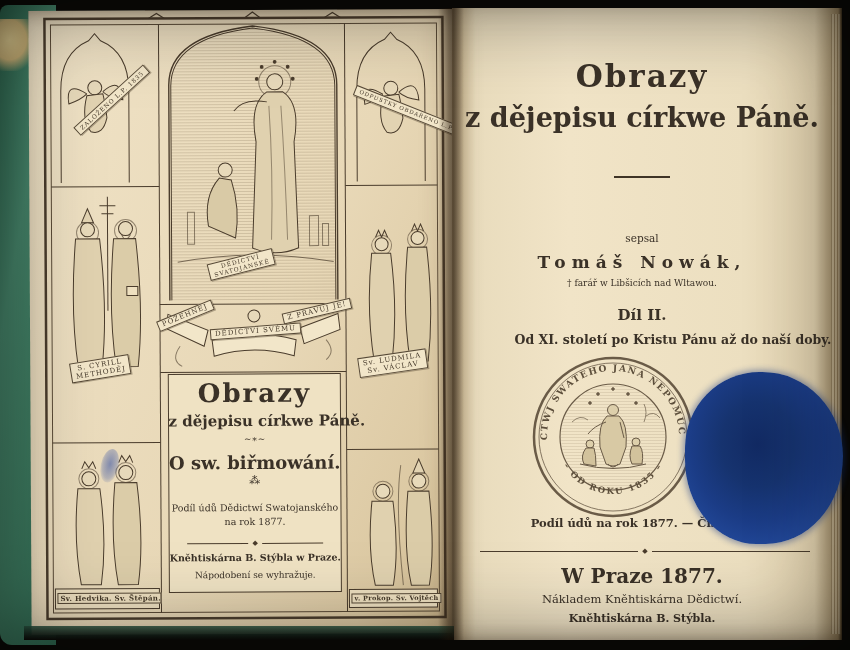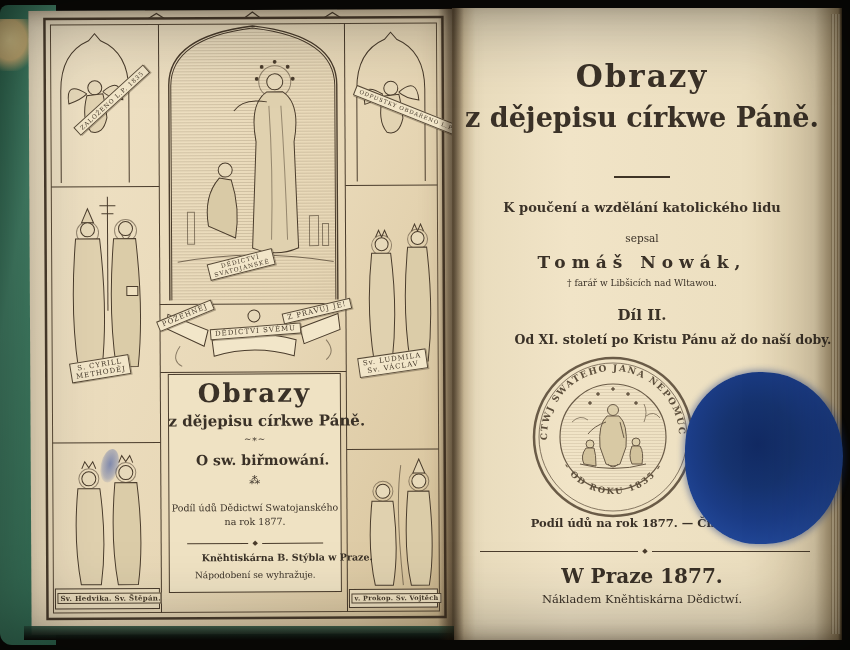--- a/index.html
+++ b/index.html
@@ -205,46 +205,45 @@
       <div>Sv. LUDMILA</div>
       <div>Sv. VÁCLAV</div>
     </div>
     <div class="banner" style="left:126px;top:300px;transform:rotate(-22deg);font-size:7px;">POŽEHNEJ</div>
     <div class="banner" style="left:180px;top:316px;transform:rotate(-4deg);font-size:7px;">DĚDICTVÍ SVÉMU</div>
     <div class="banner" style="left:252px;top:296px;transform:rotate(-13deg);font-size:7px;">Z PRAVUJ JE!</div>
 
     <div class="t fr ctr" style="left:138px;top:368px;width:172px;font-size:26px;letter-spacing:2px;">Obrazy</div>
     <div class="t fr ctr" style="left:138px;top:402px;width:172px;font-size:15px;">z dějepisu církwe Páně.</div>
     <div class="t ctr" style="left:138px;top:424px;width:172px;font-size:9px;">~∗~</div>
-    <div class="t fr ctr" style="left:138px;top:442px;width:172px;font-size:14px;padding-left:8px;">O sw. biřmowání.</div>
+    <div class="t fr ctr" style="left:138px;top:442px;width:172px;font-size:18px;">O sw. biřmowání.</div>
     <div class="t ctr" style="left:138px;top:464px;width:172px;font-size:11px;">⁂</div>
     <div class="t ctr" style="left:138px;top:492px;width:172px;font-size:9.5px;">Podíl údů Dědictwí Swatojanského</div>
     <div class="t ctr" style="left:138px;top:506px;width:172px;font-size:9.5px;">na rok 1877.</div>
     <div class="rule-orn" style="left:156px;top:530px;width:136px;">
       <span class="ln"></span>
       <span class="orn">◆</span>
       <span class="ln"></span>
     </div>
-    <div class="t fr ctr" style="left:138px;top:542px;width:172px;font-size:9.5px;margin-left:32px;">Kněhtiskárna B. Stýbla w Praze.</div>
+    <div class="t fr ctr" style="left:138px;top:542px;width:172px;font-size:9.5px;">Kněhtiskárna B. Stýbla w Praze.</div>
     <div class="t ctr" style="left:138px;top:560px;width:172px;font-size:9px;">Nápodobení se wyhražuje.</div>
 
     <div class="caption" style="left:26px;top:582px;width:98px;text-align:center;">Sv. Hedvika. Sv. Štěpán.</div>
     <div class="caption" style="left:320px;top:584px;width:84px;text-align:left;font-size:6.5px;">v. Prokop. Sv. Vojtěch</div>
 
     <div class="ink-smudge"></div>
   </div>
 
   <div class="gutter"></div>
 
   <div class="page page-right">
 
     <div class="t fr ctr" style="left:0;top:50px;width:380px;font-size:31px;letter-spacing:2px;">Obrazy</div>
     <div class="t fr ctr" style="left:0;top:94px;width:380px;font-size:27px;">z dějepisu církwe Páně.</div>
     <div class="divider" style="left:162px;top:168px;width:56px;"></div>
-    <div class="t fr ctr" style="left:0;top:192px;width:380px;font-size:13px;">K poučení a wzdělání katolického lidu</div>
     <div class="t ctr" style="left:0;top:224px;width:380px;font-size:10.5px;">sepsal</div>
     <div class="t fr ctr" style="left:0;top:244px;width:380px;font-size:17px;letter-spacing:6px;">Tomáš Nowák,</div>
     <div class="t fr ctr" style="left:0;top:298px;width:380px;font-size:15px;">Díl II.</div>
     <div class="t ctr" style="left:0;top:270px;width:380px;font-size:9px;">† farář w Libšicích nad Wltawou.</div>
     <div class="t fr ctr" style="left:0;top:324px;width:380px;font-size:12.5px;padding-left:31px;">Od XI. století po Kristu Pánu až do naší doby.</div>
 
     <svg class="seal" viewBox="0 0 170 170">
       <defs>
         <pattern id="hatchS" width="3" height="3" patternUnits="userSpaceOnUse">
           <path d="M0,1.5 H3" stroke="#77644a" stroke-width="0.5"></path>
@@ -284,19 +283,20 @@
     <div class="t fr ctr" style="left:0;top:508px;width:380px;font-size:11.5px;">Podíl údů na rok 1877. — Číslo 63.</div>
 
     <div class="rule-orn" style="left:28px;top:540px;width:330px;">
       <span class="ln"></span>
       <span class="orn">◆</span>
       <span class="ln"></span>
     </div>
 
     <div class="t fr ctr" style="left:0;top:556px;width:380px;font-size:20px;">W Praze 1877.</div>
     <div class="t ctr" style="left:0;top:584px;width:380px;font-size:11.5px;">Nákladem Kněhtiskárna Dědictwí.</div>
+    <div class="t fr ctr" style="left:0;top:604px;width:380px;font-size:11px;">Kněhtiskárna B. Stýbla.</div>
 
     <div class="ink-blot"></div>
   </div>
 
   <div class="cover-bottom"></div>
   <div class="vignette"></div>
 </div>
 
 </body></html>

